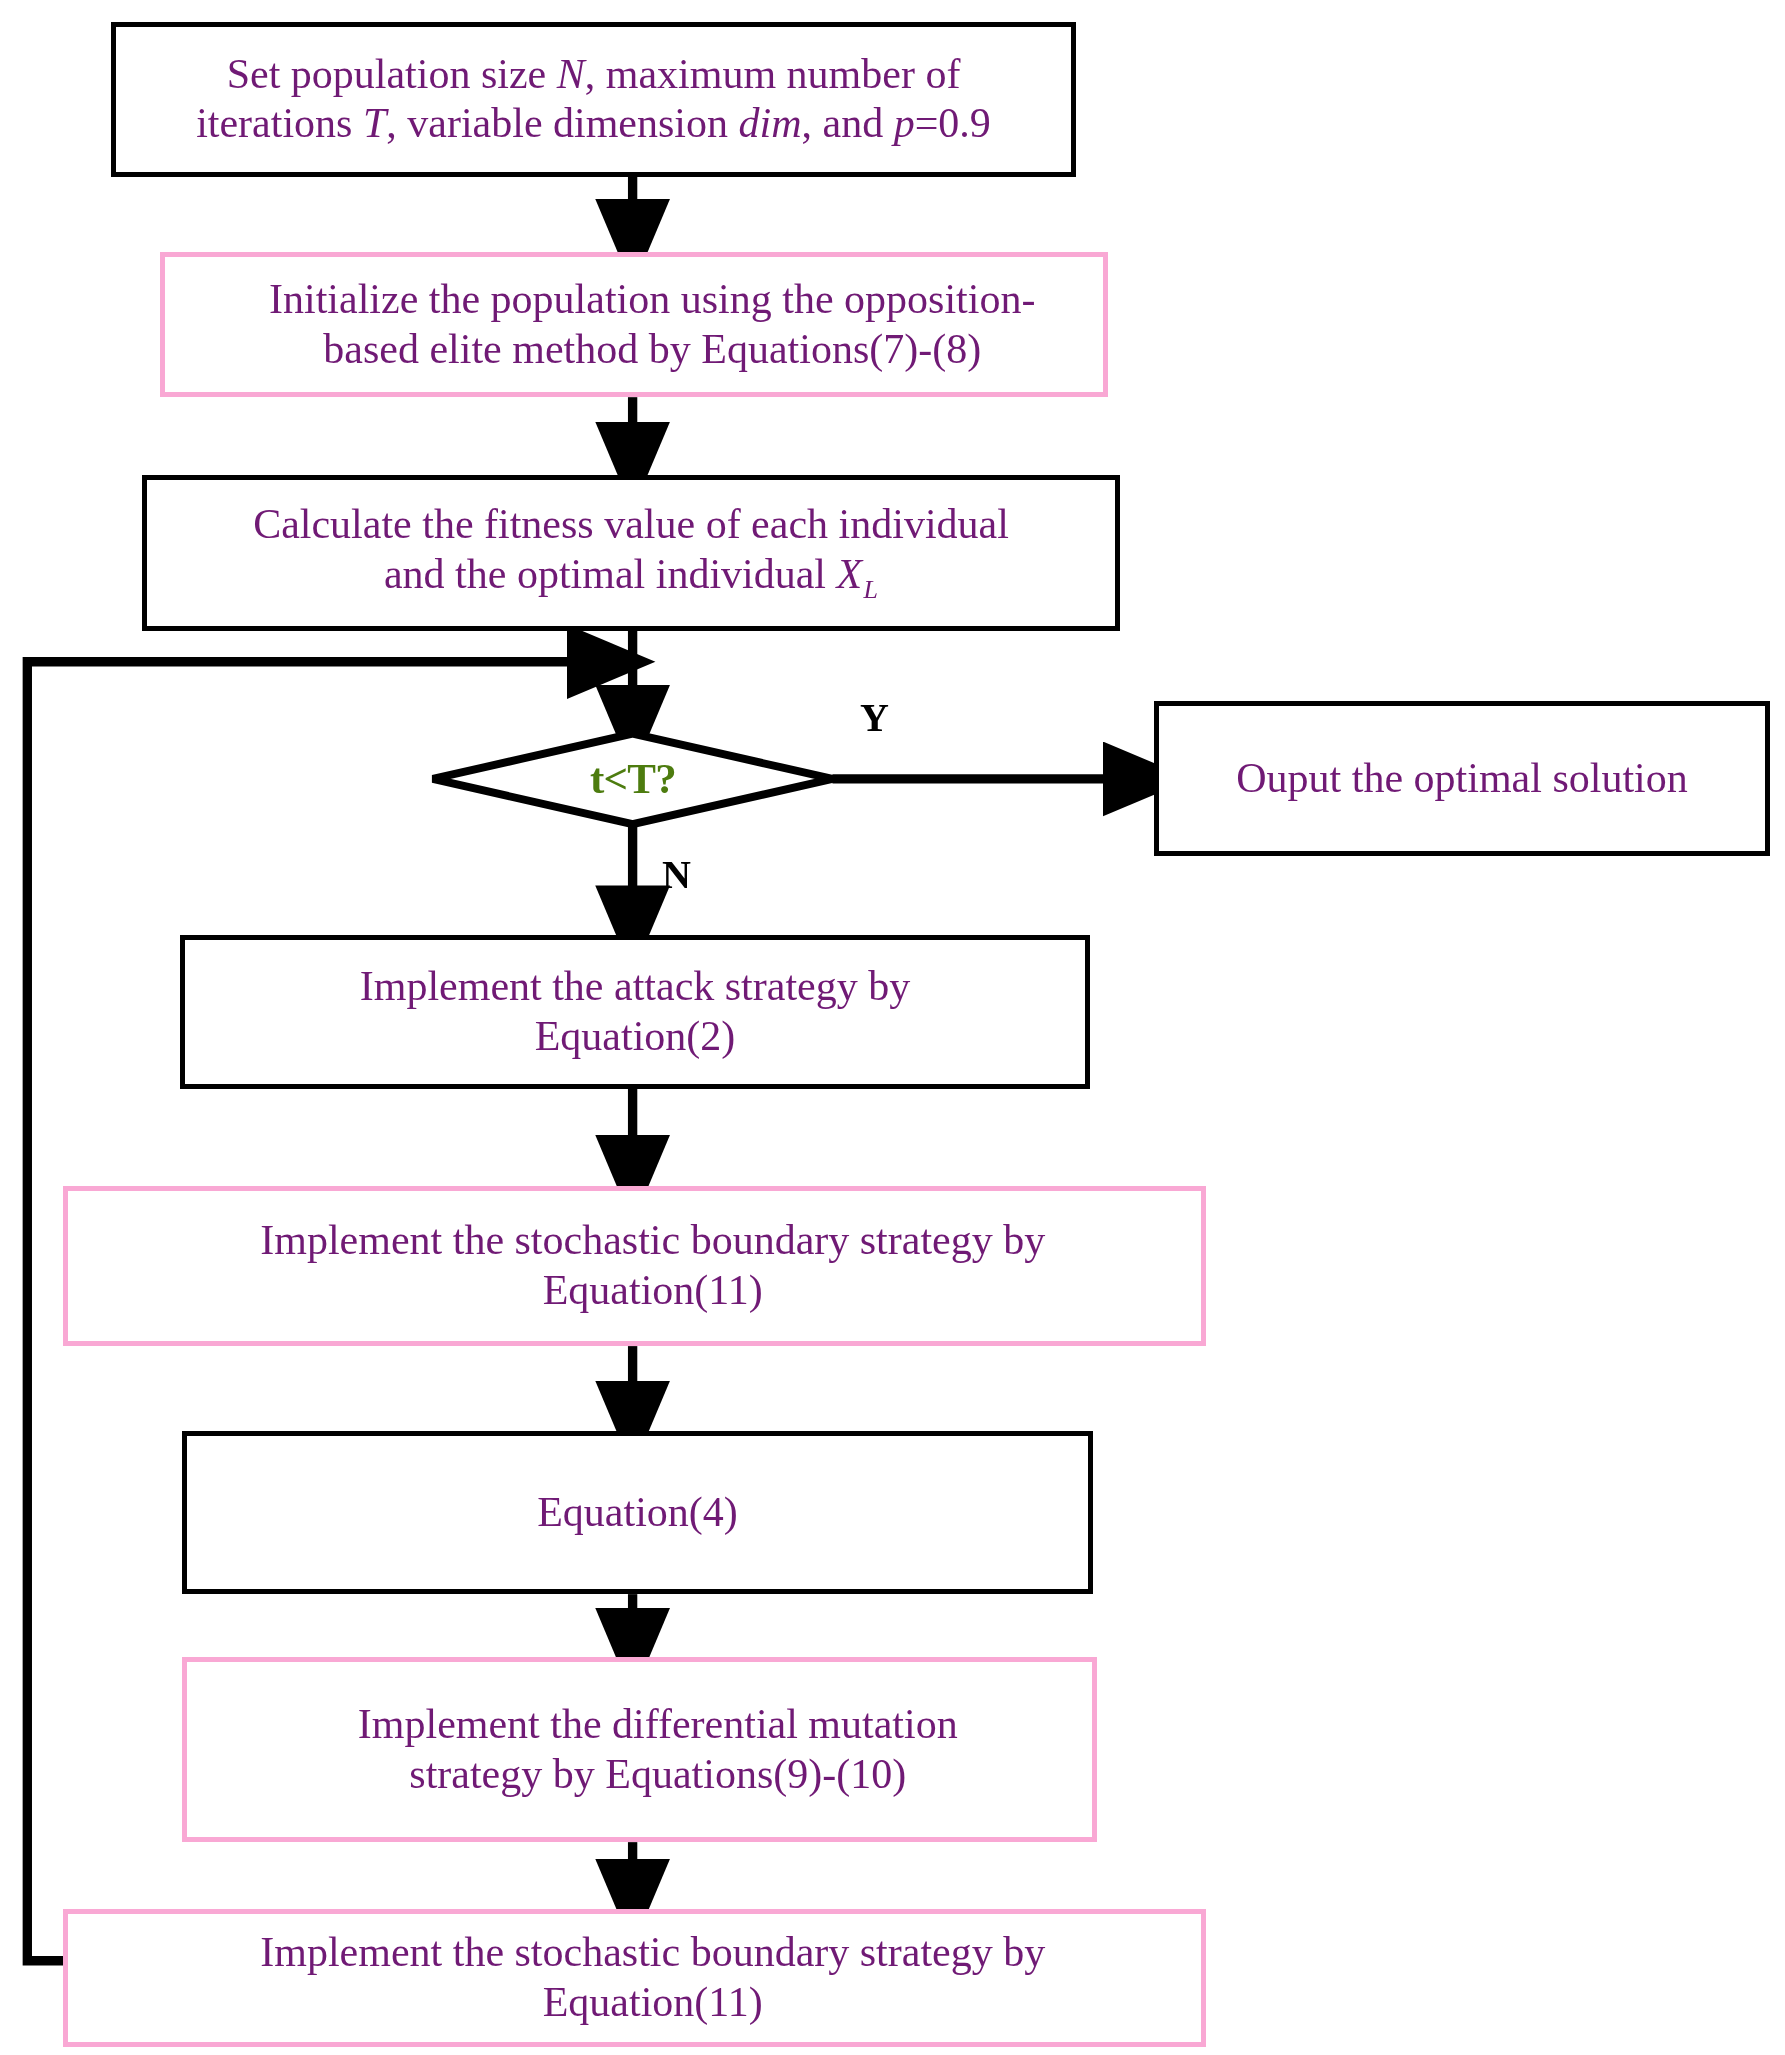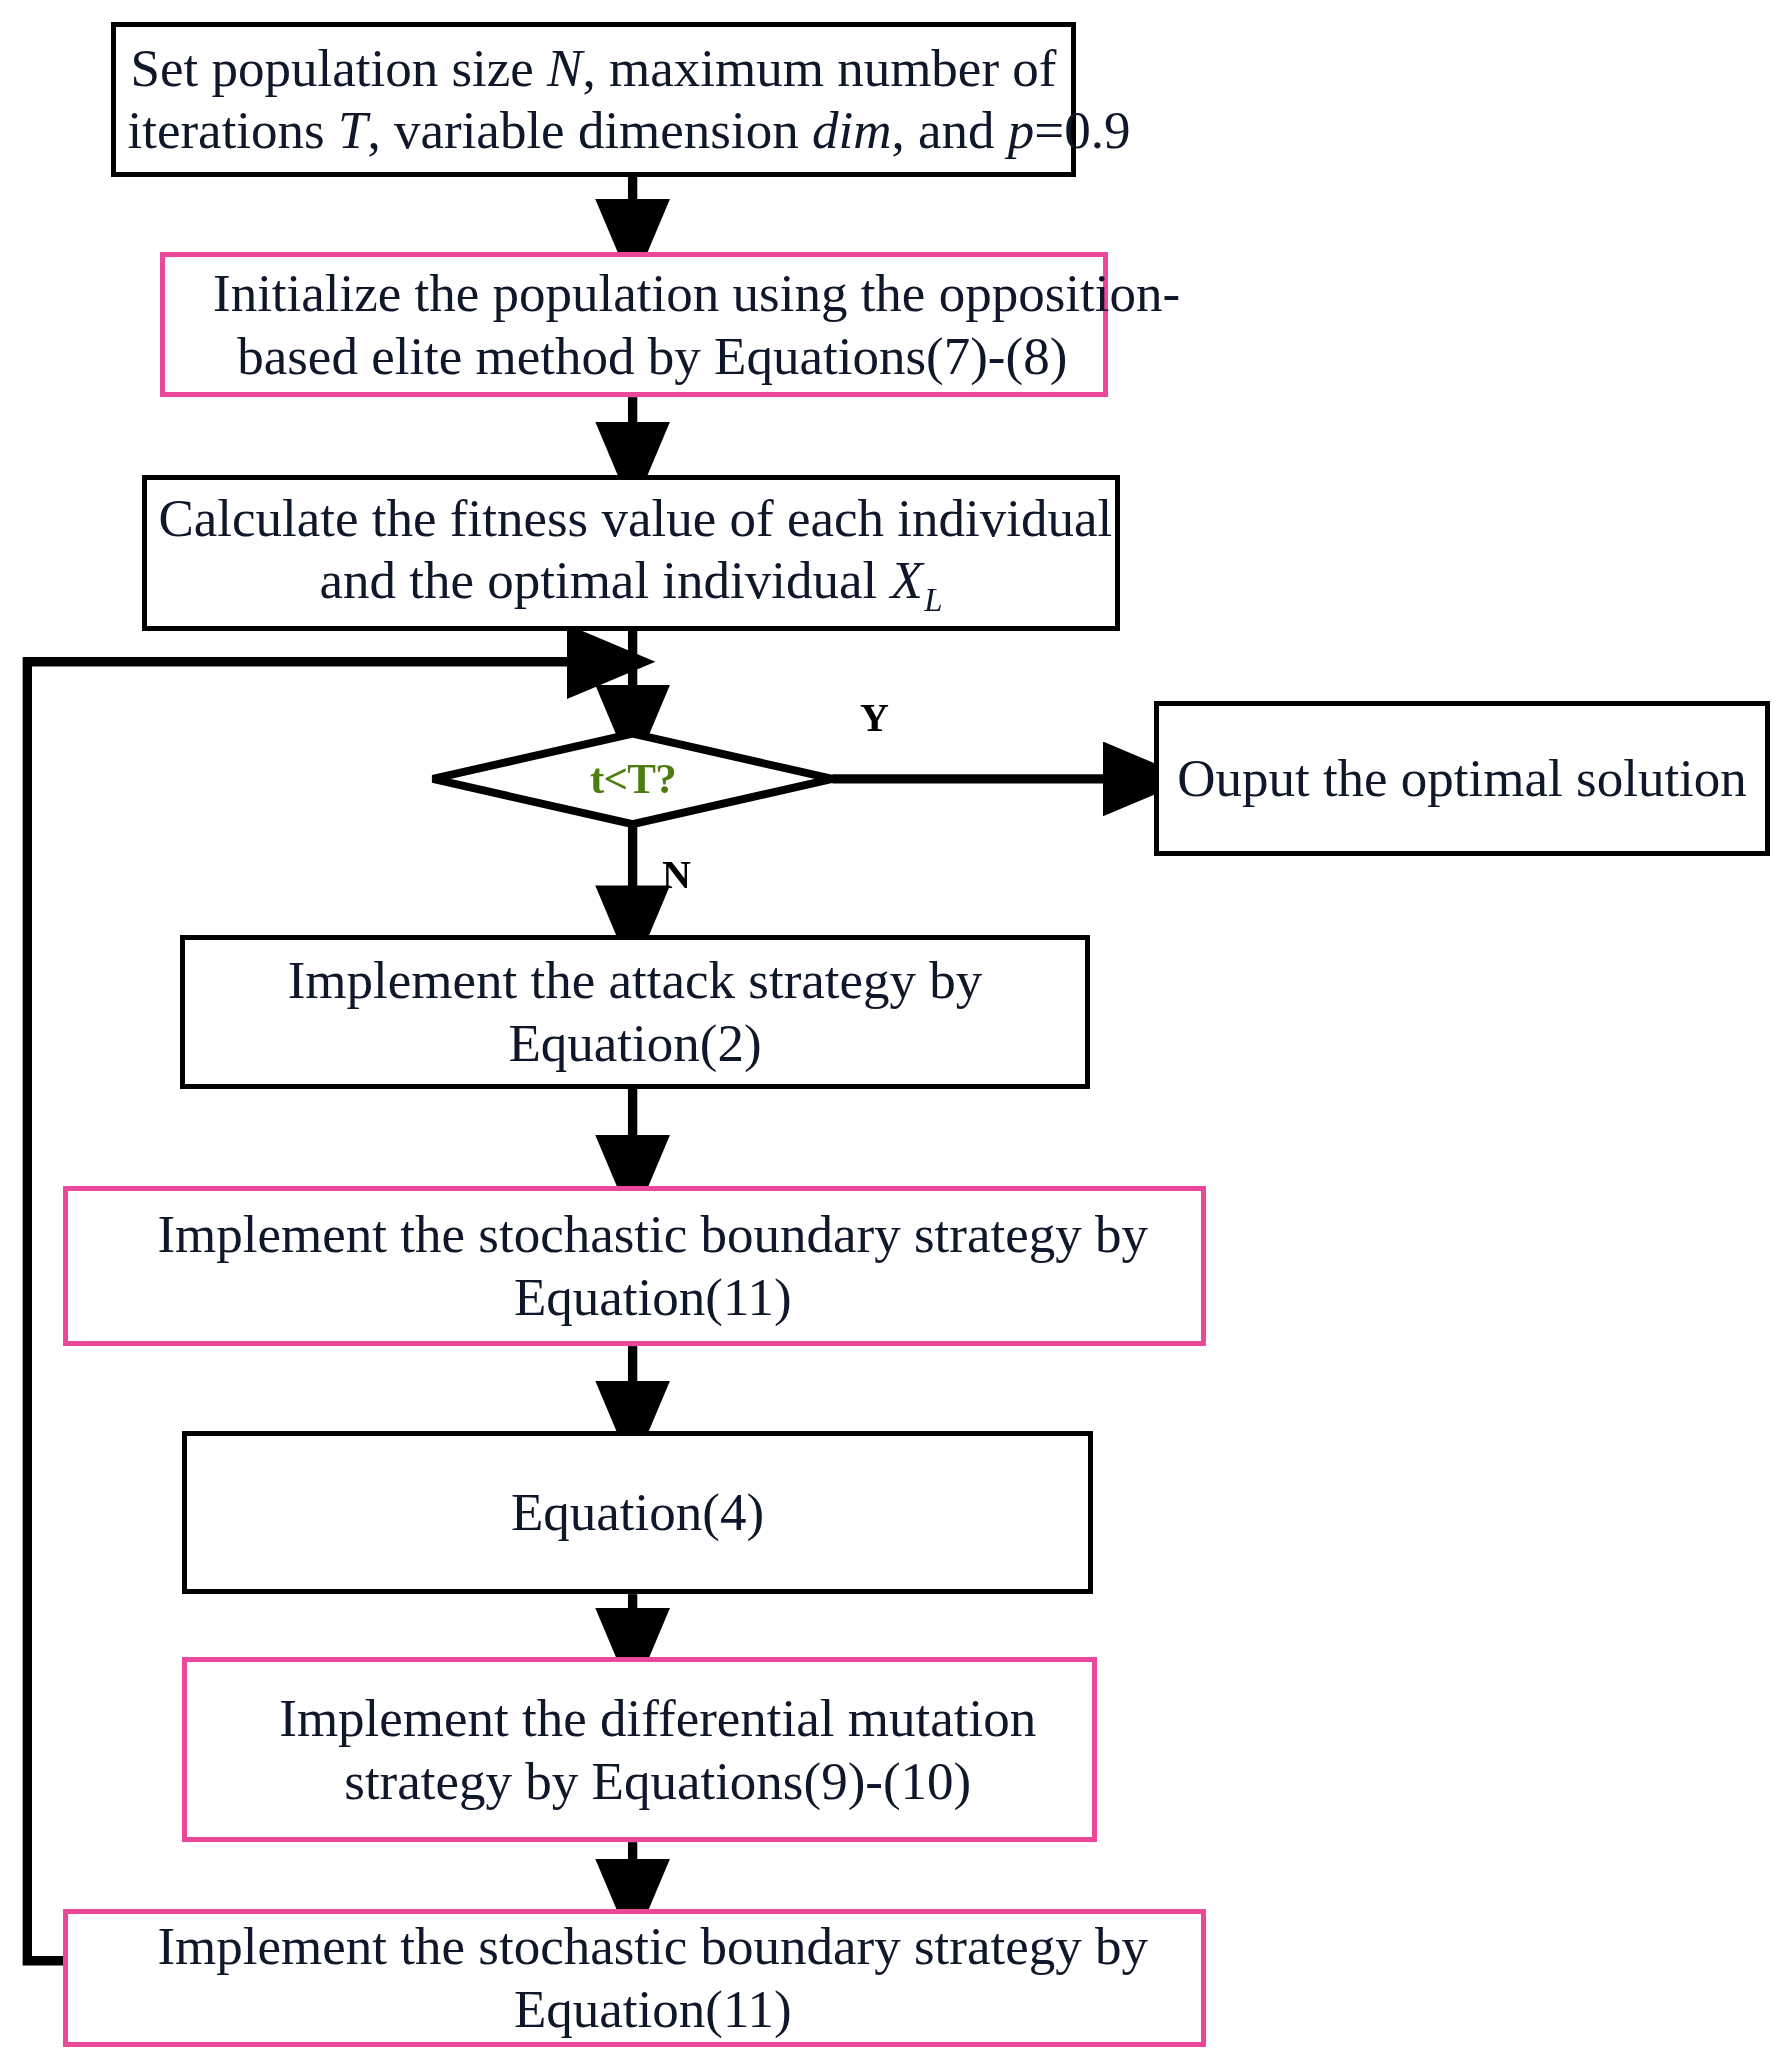--- a/index.html
+++ b/index.html
@@ -18,26 +18,26 @@
   
   .node{
     position:absolute;
     box-sizing:border-box;
     background:#ffffff;
     display:flex;
     align-items:center;
     justify-content:center;
     text-align:center;
     line-height:1.18;
-    color:#0f172a;
-    font-size:53px;
+    color:#701a75;
+    font-size:42px;
     padding:4.3px 11.5px;
   }
   .node.black{ border:5px solid #000000; }
-  .node.red{ border:5px solid #ec4899;padding-left:48px; }
+  .node.red{ border:5px solid #f9a8d4;padding-left:48px; }
   .node .txt{ display:block; width:100%; }
   .node .ln{ display:block; white-space:nowrap; }
   em.v{ font-style:italic; }
   sub.sb{
     font-size:0.62em;
     font-style:italic;
     vertical-align:-0.38em;
     padding-left:1.4px;
   }
   

